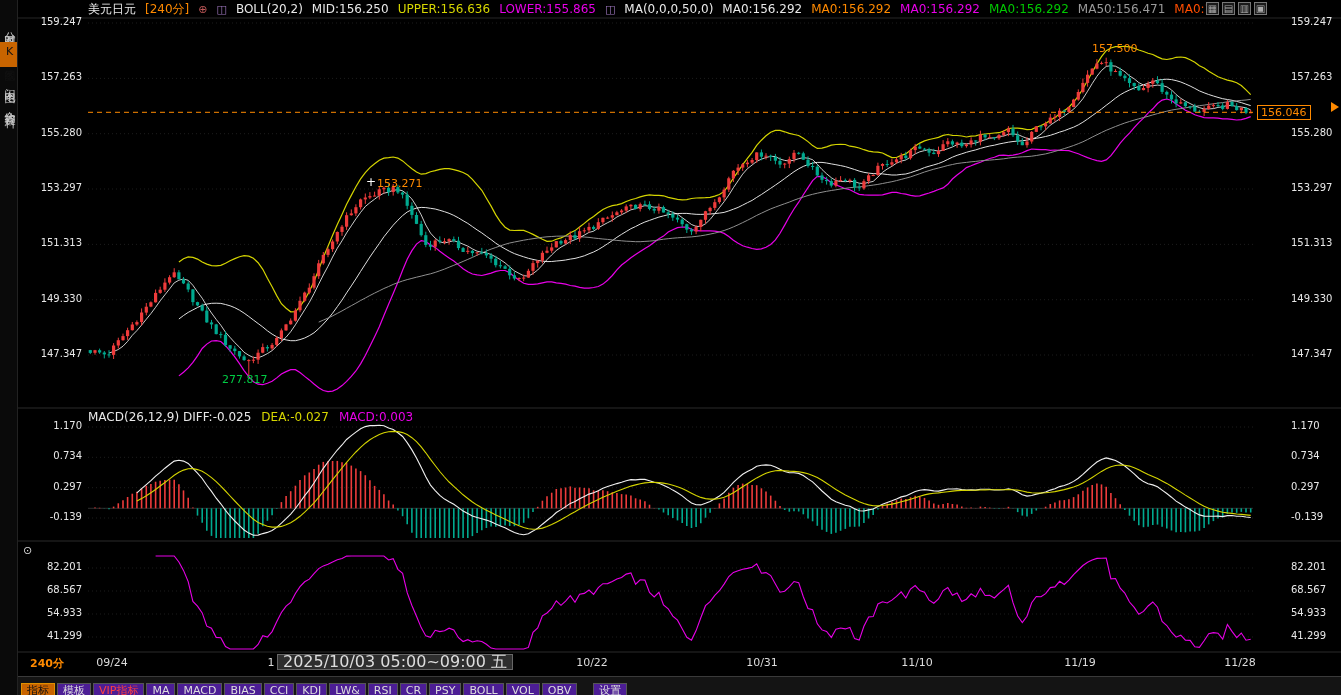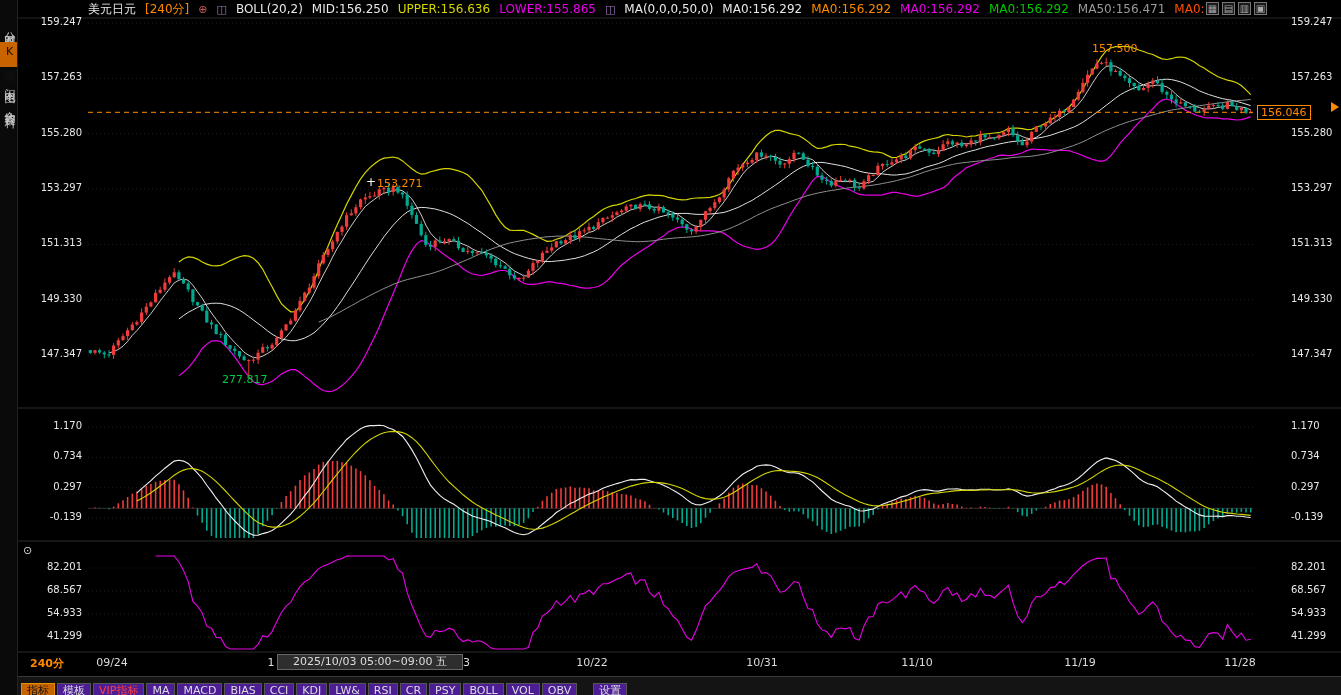--- a/index.html
+++ b/index.html
@@ -39,21 +39,21 @@
   .ann{position:absolute;font-size:11px;z-index:2;}
   .price-marker{position:absolute;left:1257px;top:105px;background:#000;border:1px solid #ff8a00;
                 color:#ff8a00;font-size:11px;line-height:13px;padding:0 3px;z-index:3;}
   .price-arrow{position:absolute;left:1331px;top:102px;width:0;height:0;border-top:5px solid transparent;
                border-bottom:5px solid transparent;border-left:8px solid #ff8a00;z-index:3;cursor:pointer;}
 
   
   .tick{position:absolute;top:656px;font-size:11px;color:#ddd;transform:translateX(-50%);z-index:2;white-space:nowrap;}
   .period-lbl{position:absolute;left:30px;top:656px;font-size:11px;font-weight:bold;color:#ff8a00;z-index:2;}
   .xbox{position:absolute;left:277px;top:654px;background:#2e2e2e;border:1px solid #666;color:#ddd;
-        font-size:11px;line-height:14px;padding:0 15px;z-index:3;white-space:nowrap;}
+        font-size:16px;line-height:14px;padding:0 5px;z-index:3;white-space:nowrap;}
 
   .watermark{position:absolute;left:1206px;top:636px;font-size:30px;font-weight:bold;color:#bcbcbc;
              letter-spacing:2px;z-index:4;}
 
   
   .toolbar{position:absolute;left:18px;top:676px;width:1323px;height:28px;background:#141414;
            border-top:1px solid #3a3a3a;display:flex;align-items:center;gap:2px;padding-left:3px;
            box-sizing:border-box;z-index:4;}
   .tab{border:1px solid #555;background:#4c1d95;color:#ddd;font-size:11px;line-height:13px;
        padding:0 5px;cursor:pointer;white-space:nowrap;}
@@ -895,20 +895,25 @@
   <span class="lbl pr" style="top:293px">149.330</span>
   <span class="lbl pr" style="top:348px">147.347</span>
 
   <span class="ann" style="left:222px;top:373px;color:#00cc44">277.817</span>
   <span class="ann" style="left:366px;top:175px;color:#ffffff;font-size:12px">+</span>
   <span class="ann" style="left:377px;top:177px;color:#ff8a00">153.271</span>
   <span class="ann" style="left:1092px;top:42px;color:#ff8a00">157.500</span>
   <div class="price-marker">156.046</div>
   <div class="price-arrow"></div>
 
+  <div class="panel-head" style="top:410px">
+    <span class="w">MACD(26,12,9) DIFF:-0.025</span>
+    <span class="yellow">DEA:-0.027</span>
+    <span class="magenta">MACD:0.003</span>
+  </div>
   <span class="lbl pl" style="top:420px">1.170</span>
   <span class="lbl pl" style="top:450px">0.734</span>
   <span class="lbl pl" style="top:481px">0.297</span>
   <span class="lbl pl" style="top:511px">-0.139</span>
   <span class="lbl pr" style="top:420px">1.170</span>
   <span class="lbl pr" style="top:450px">0.734</span>
   <span class="lbl pr" style="top:481px">0.297</span>
   <span class="lbl pr" style="top:511px">-0.139</span>
 
   <span class="rsi-icon">⊙</span>

